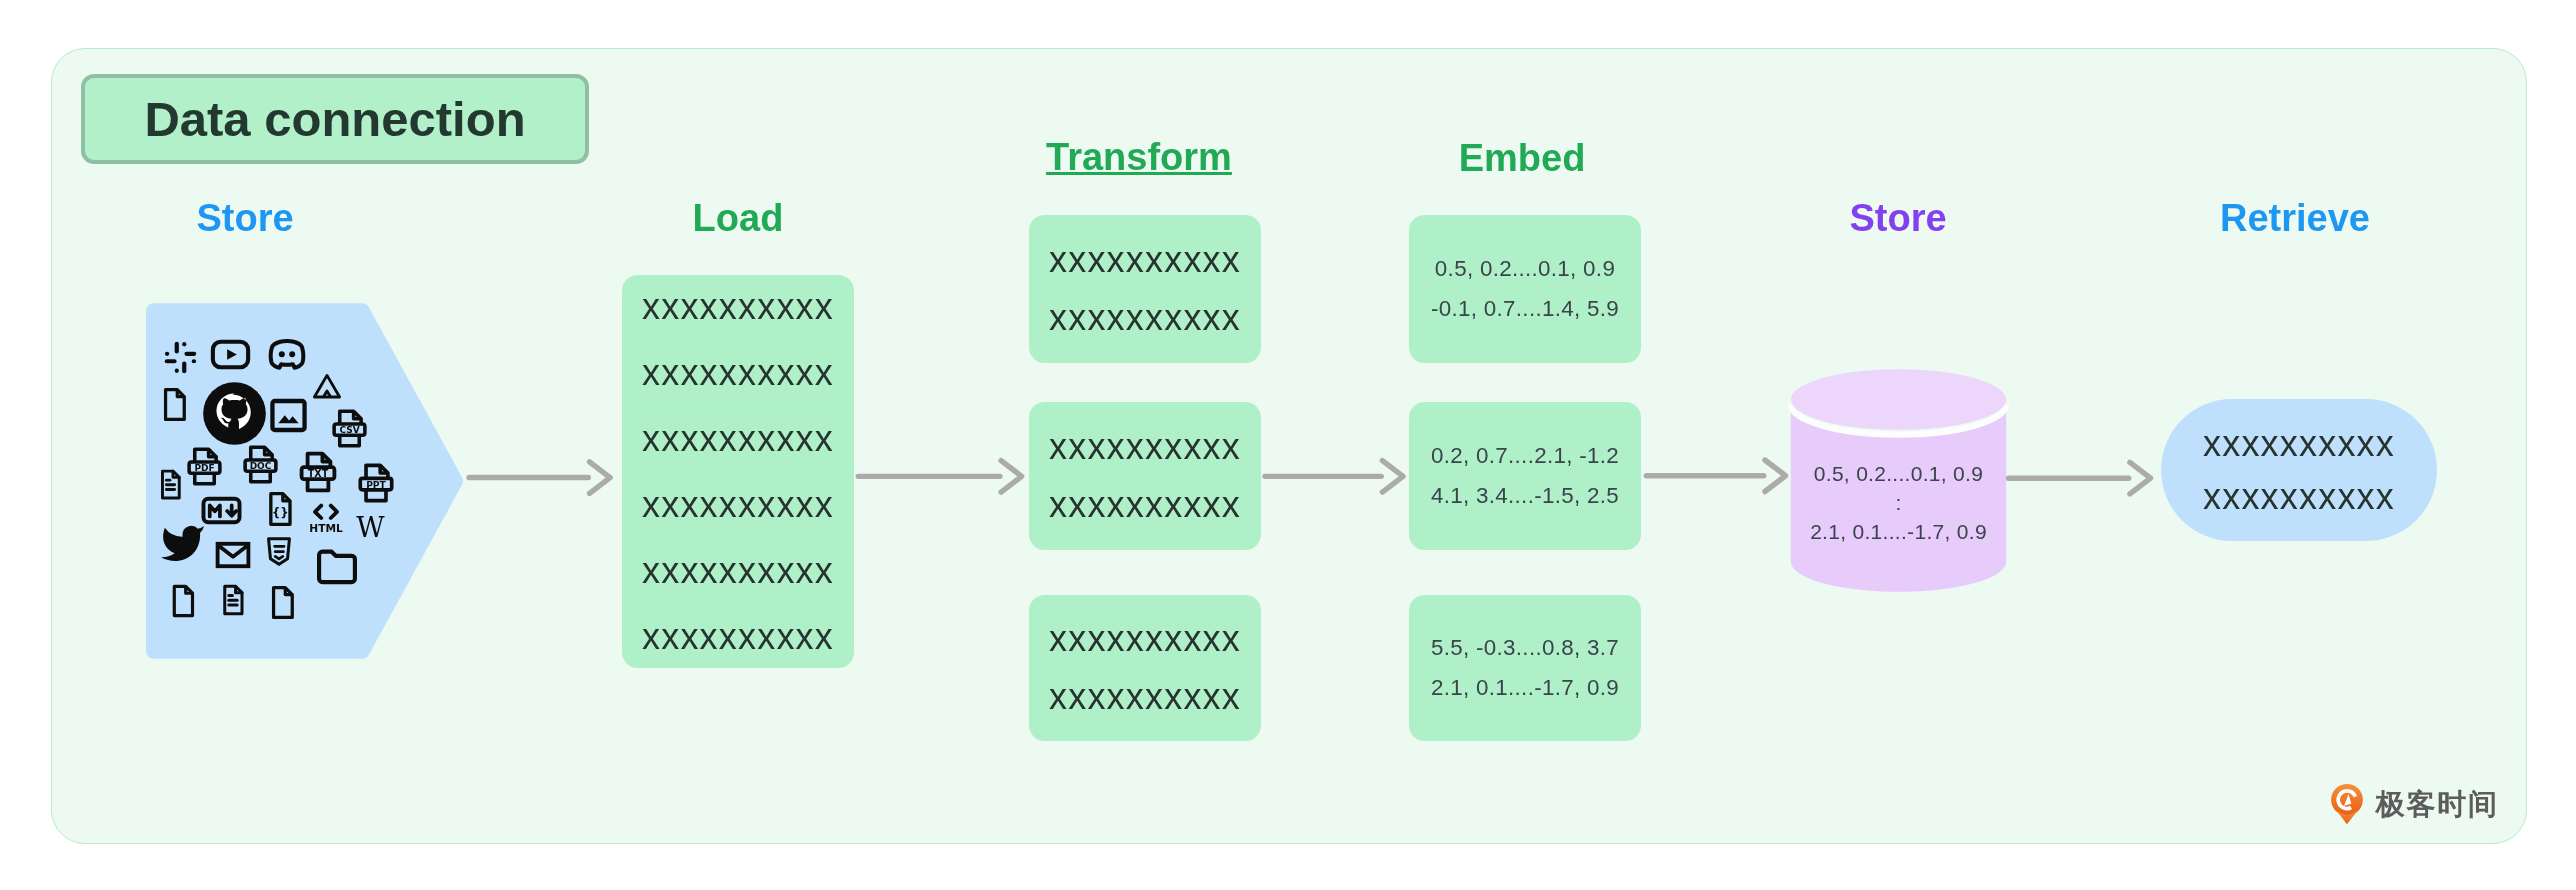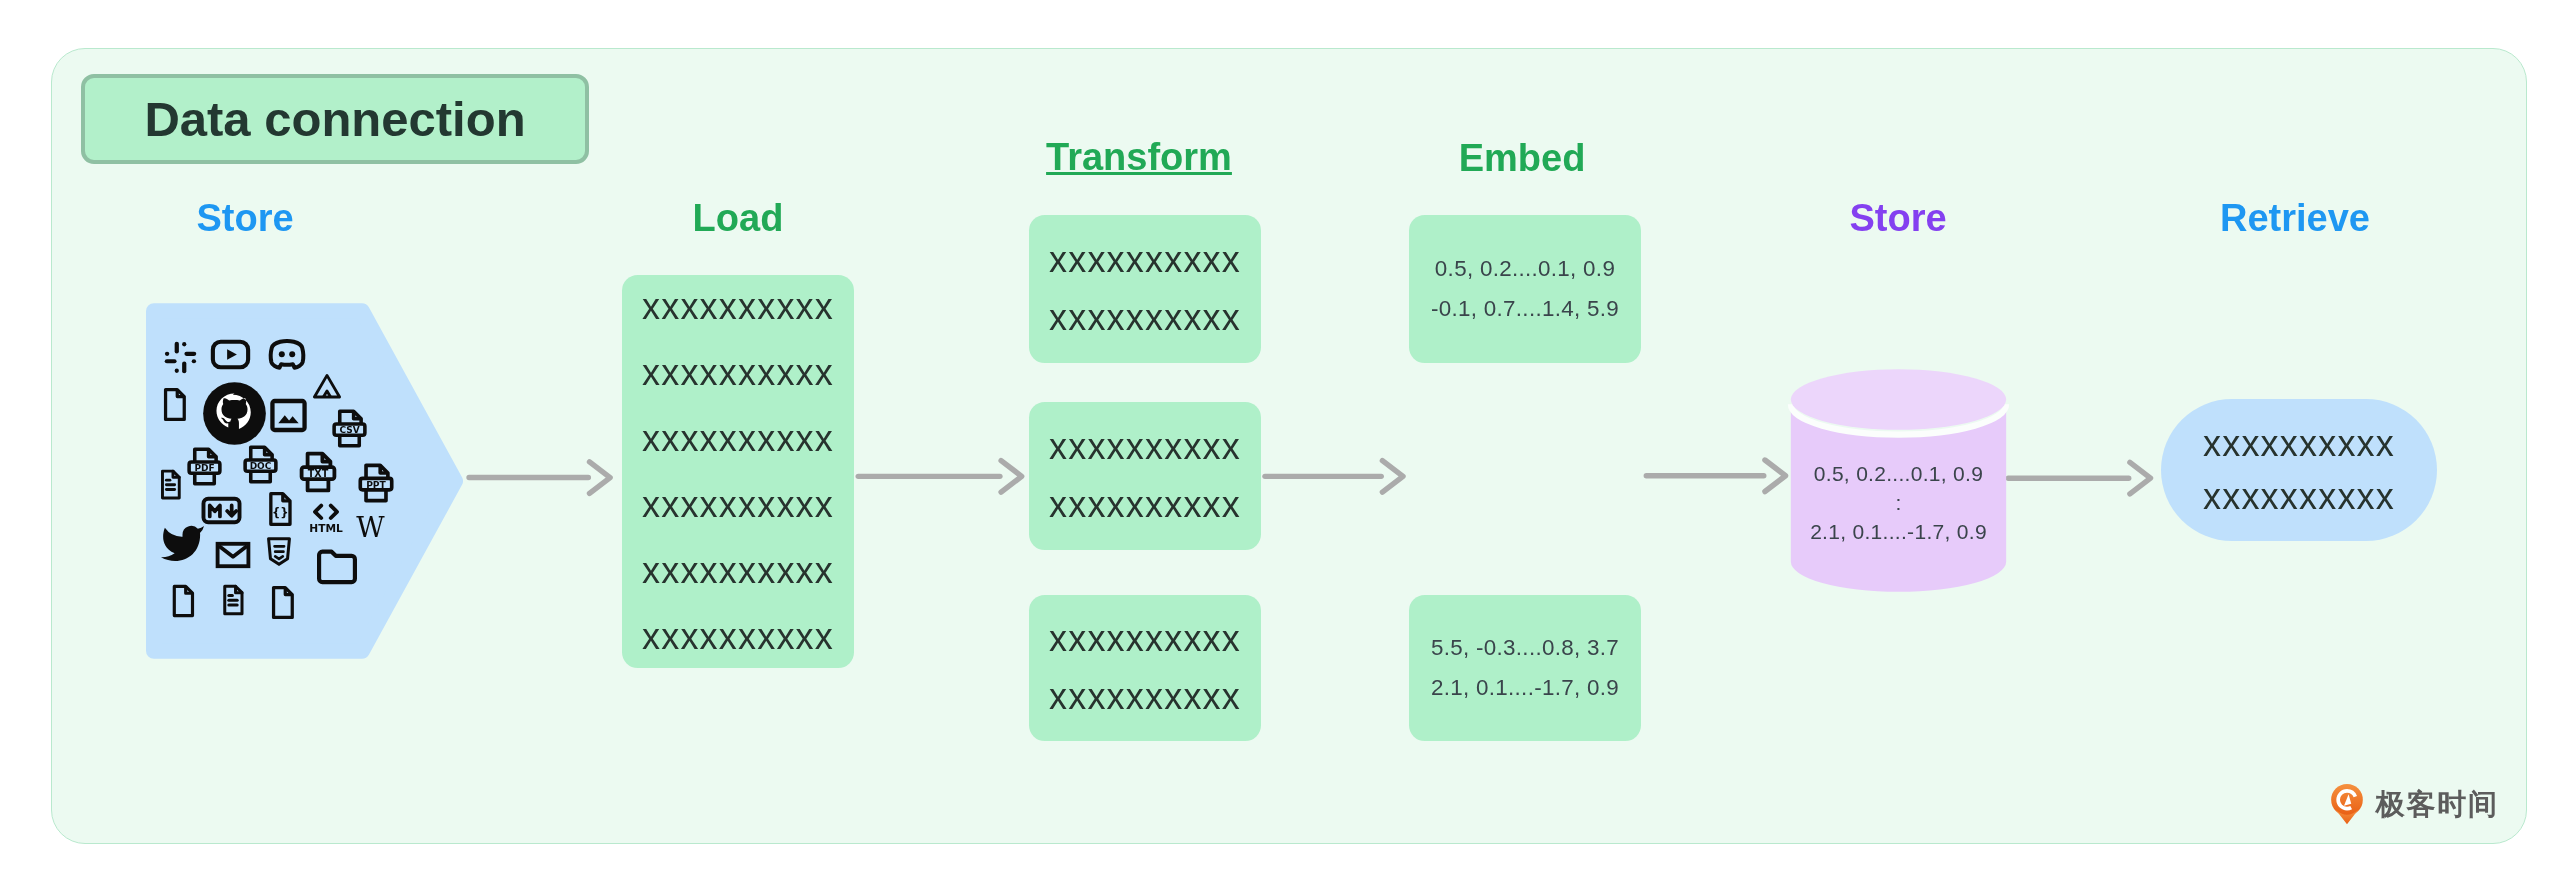--- a/index.html
+++ b/index.html
@@ -284,20 +284,24 @@
   </div>
   <div class="gbox t-box row3">
     <span class="xline">xxxxxxxxxx</span>
     <span class="xline">xxxxxxxxxx</span>
   </div>
 
   <div class="gbox e-box row1">
     <span class="numline">0.5, 0.2....0.1, 0.9</span>
     <span class="numline">-0.1, 0.7....1.4, 5.9</span>
   </div>
+  <div class="gbox e-box row2">
+    <span class="numline">0.2, 0.7....2.1, -1.2</span>
+    <span class="numline">4.1, 3.4....-1.5, 2.5</span>
+  </div>
   <div class="gbox e-box row3">
     <span class="numline">5.5, -0.3....0.8, 3.7</span>
     <span class="numline">2.1, 0.1....-1.7, 0.9</span>
   </div>
 
   <svg id="store-svg" width="225" height="242" viewBox="0 0 372 400" xmlns="http://www.w3.org/2000/svg">
     <path d="M8 70 L8 330 A178 50 0 0 0 364 330 L364 70 A178 50 0 0 1 8 70 Z" fill="#e7cbfa"></path>
     <path d="M8 70 A178 50 0 0 0 364 70" fill="none" stroke="#fbfefc" stroke-width="10"></path>
     <ellipse cx="186" cy="62" rx="178" ry="50" fill="#ecd6fb"></ellipse>
   </svg>

